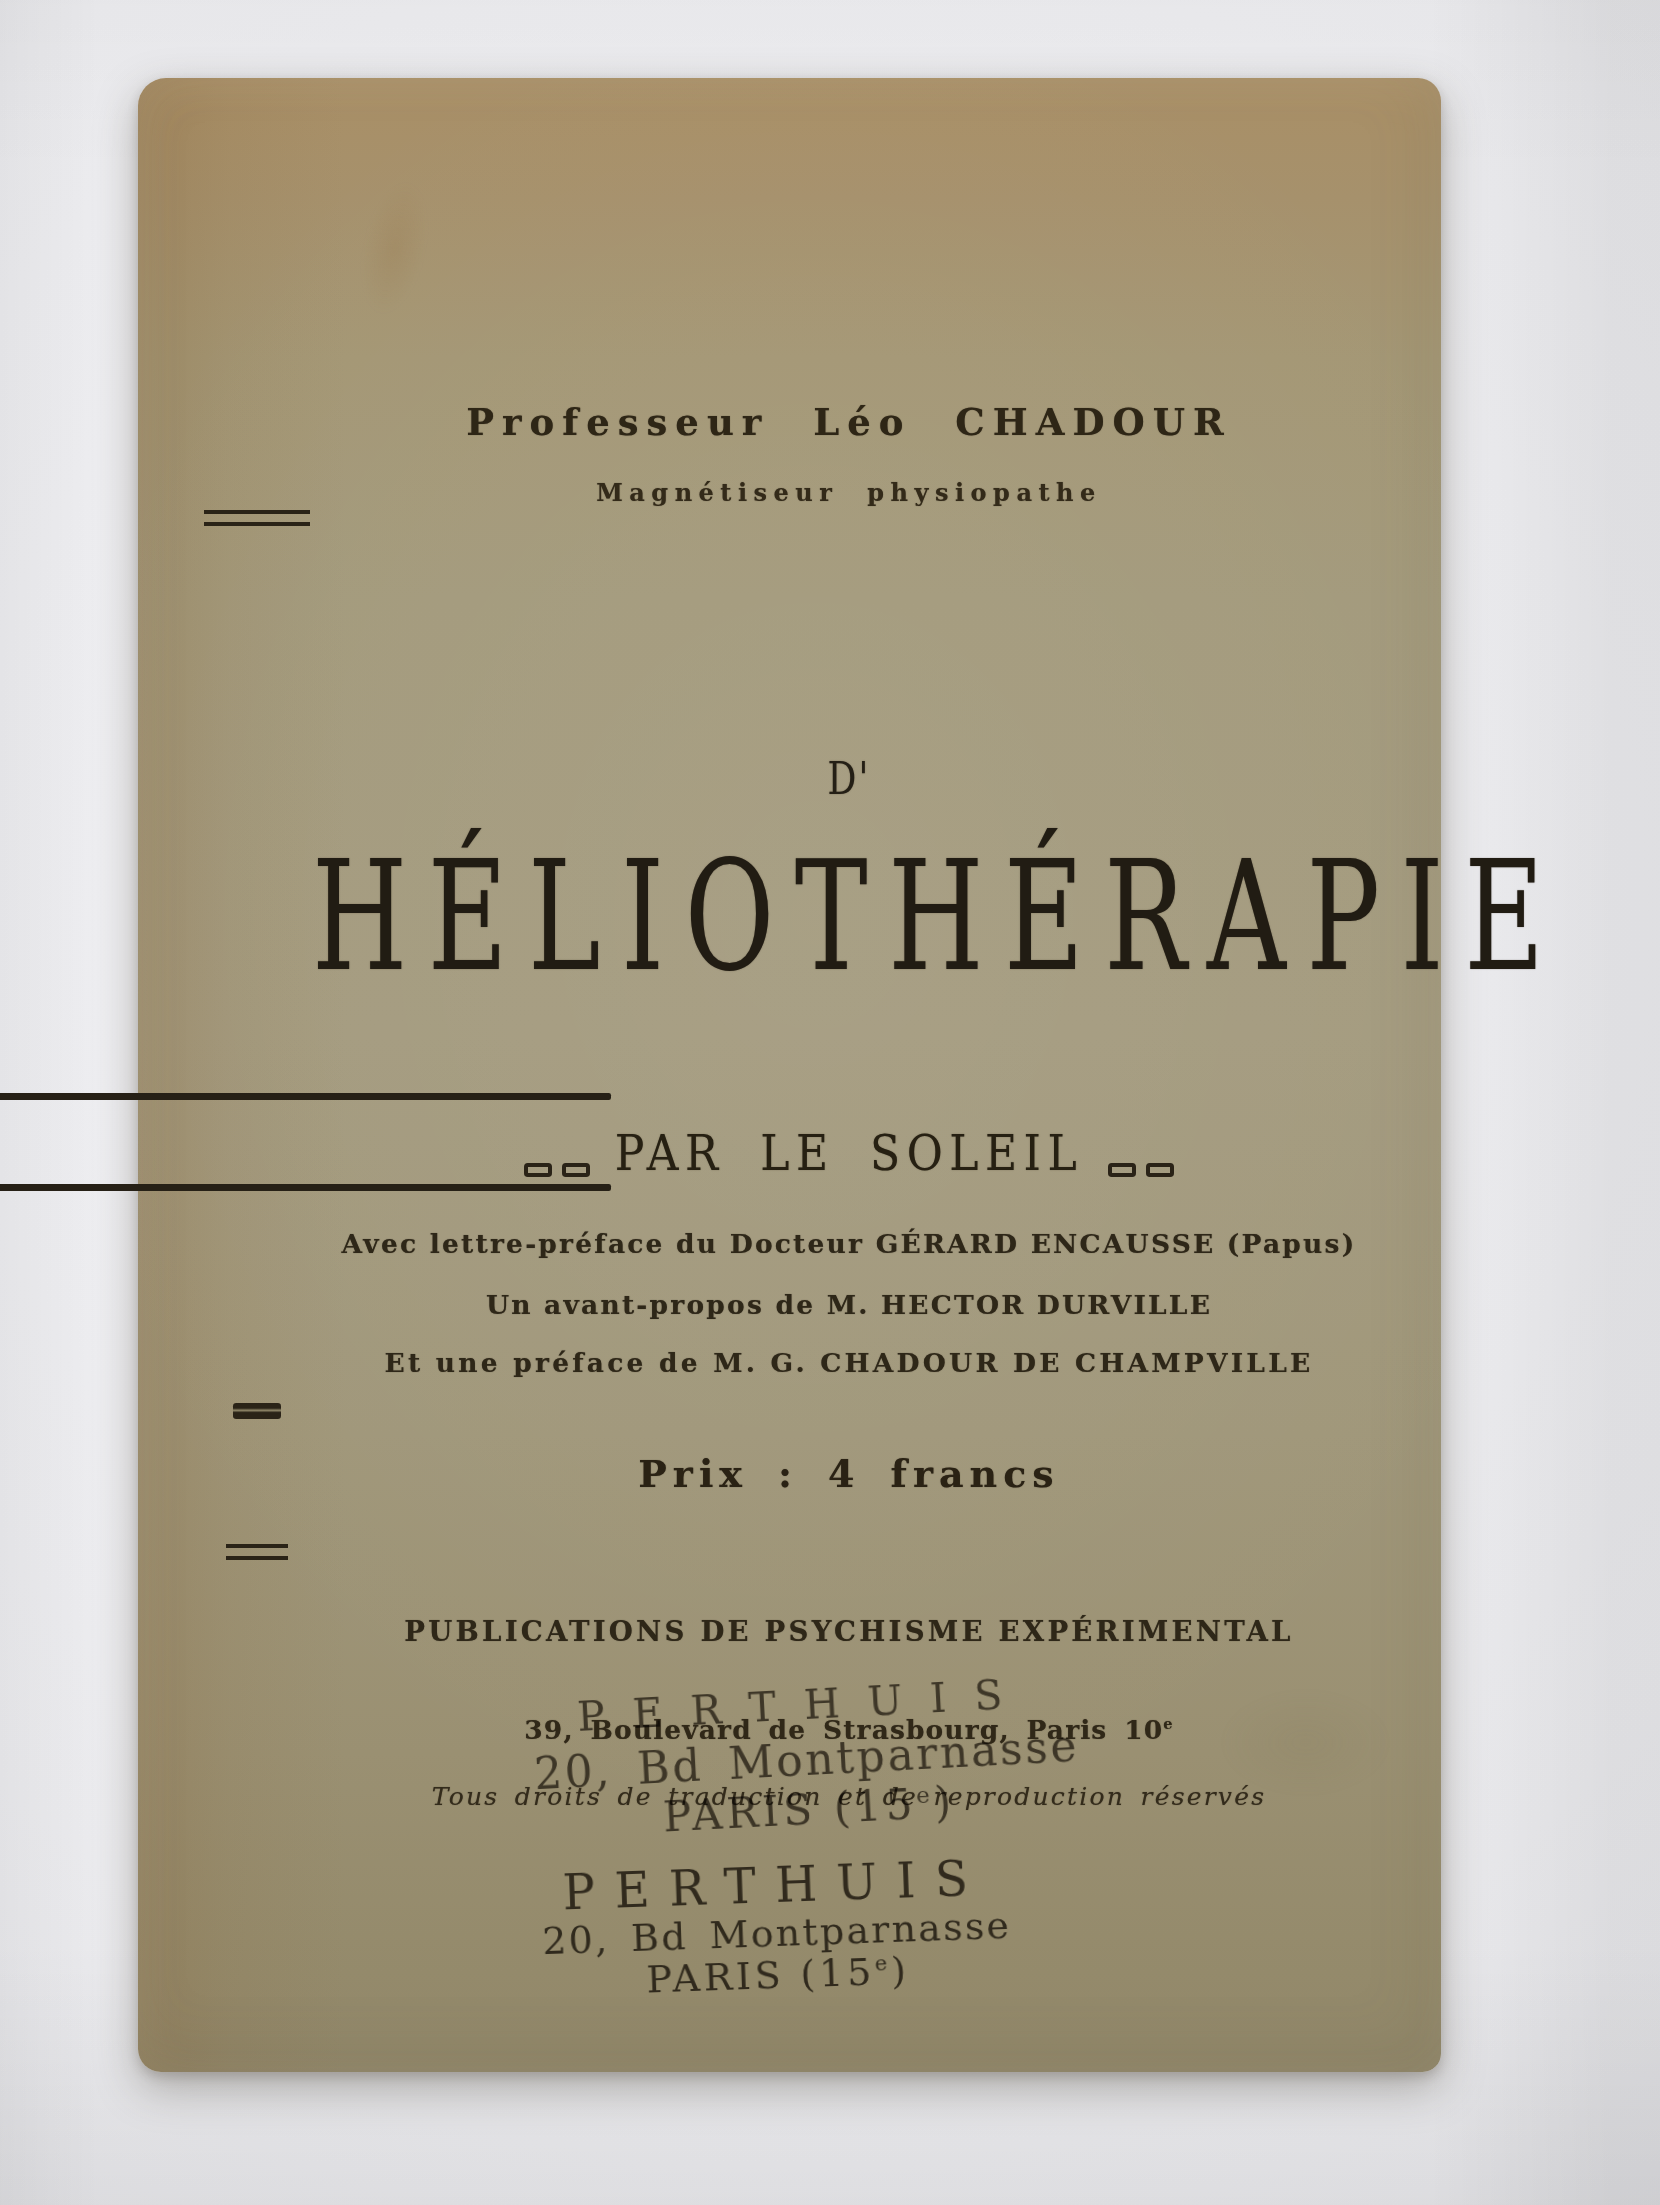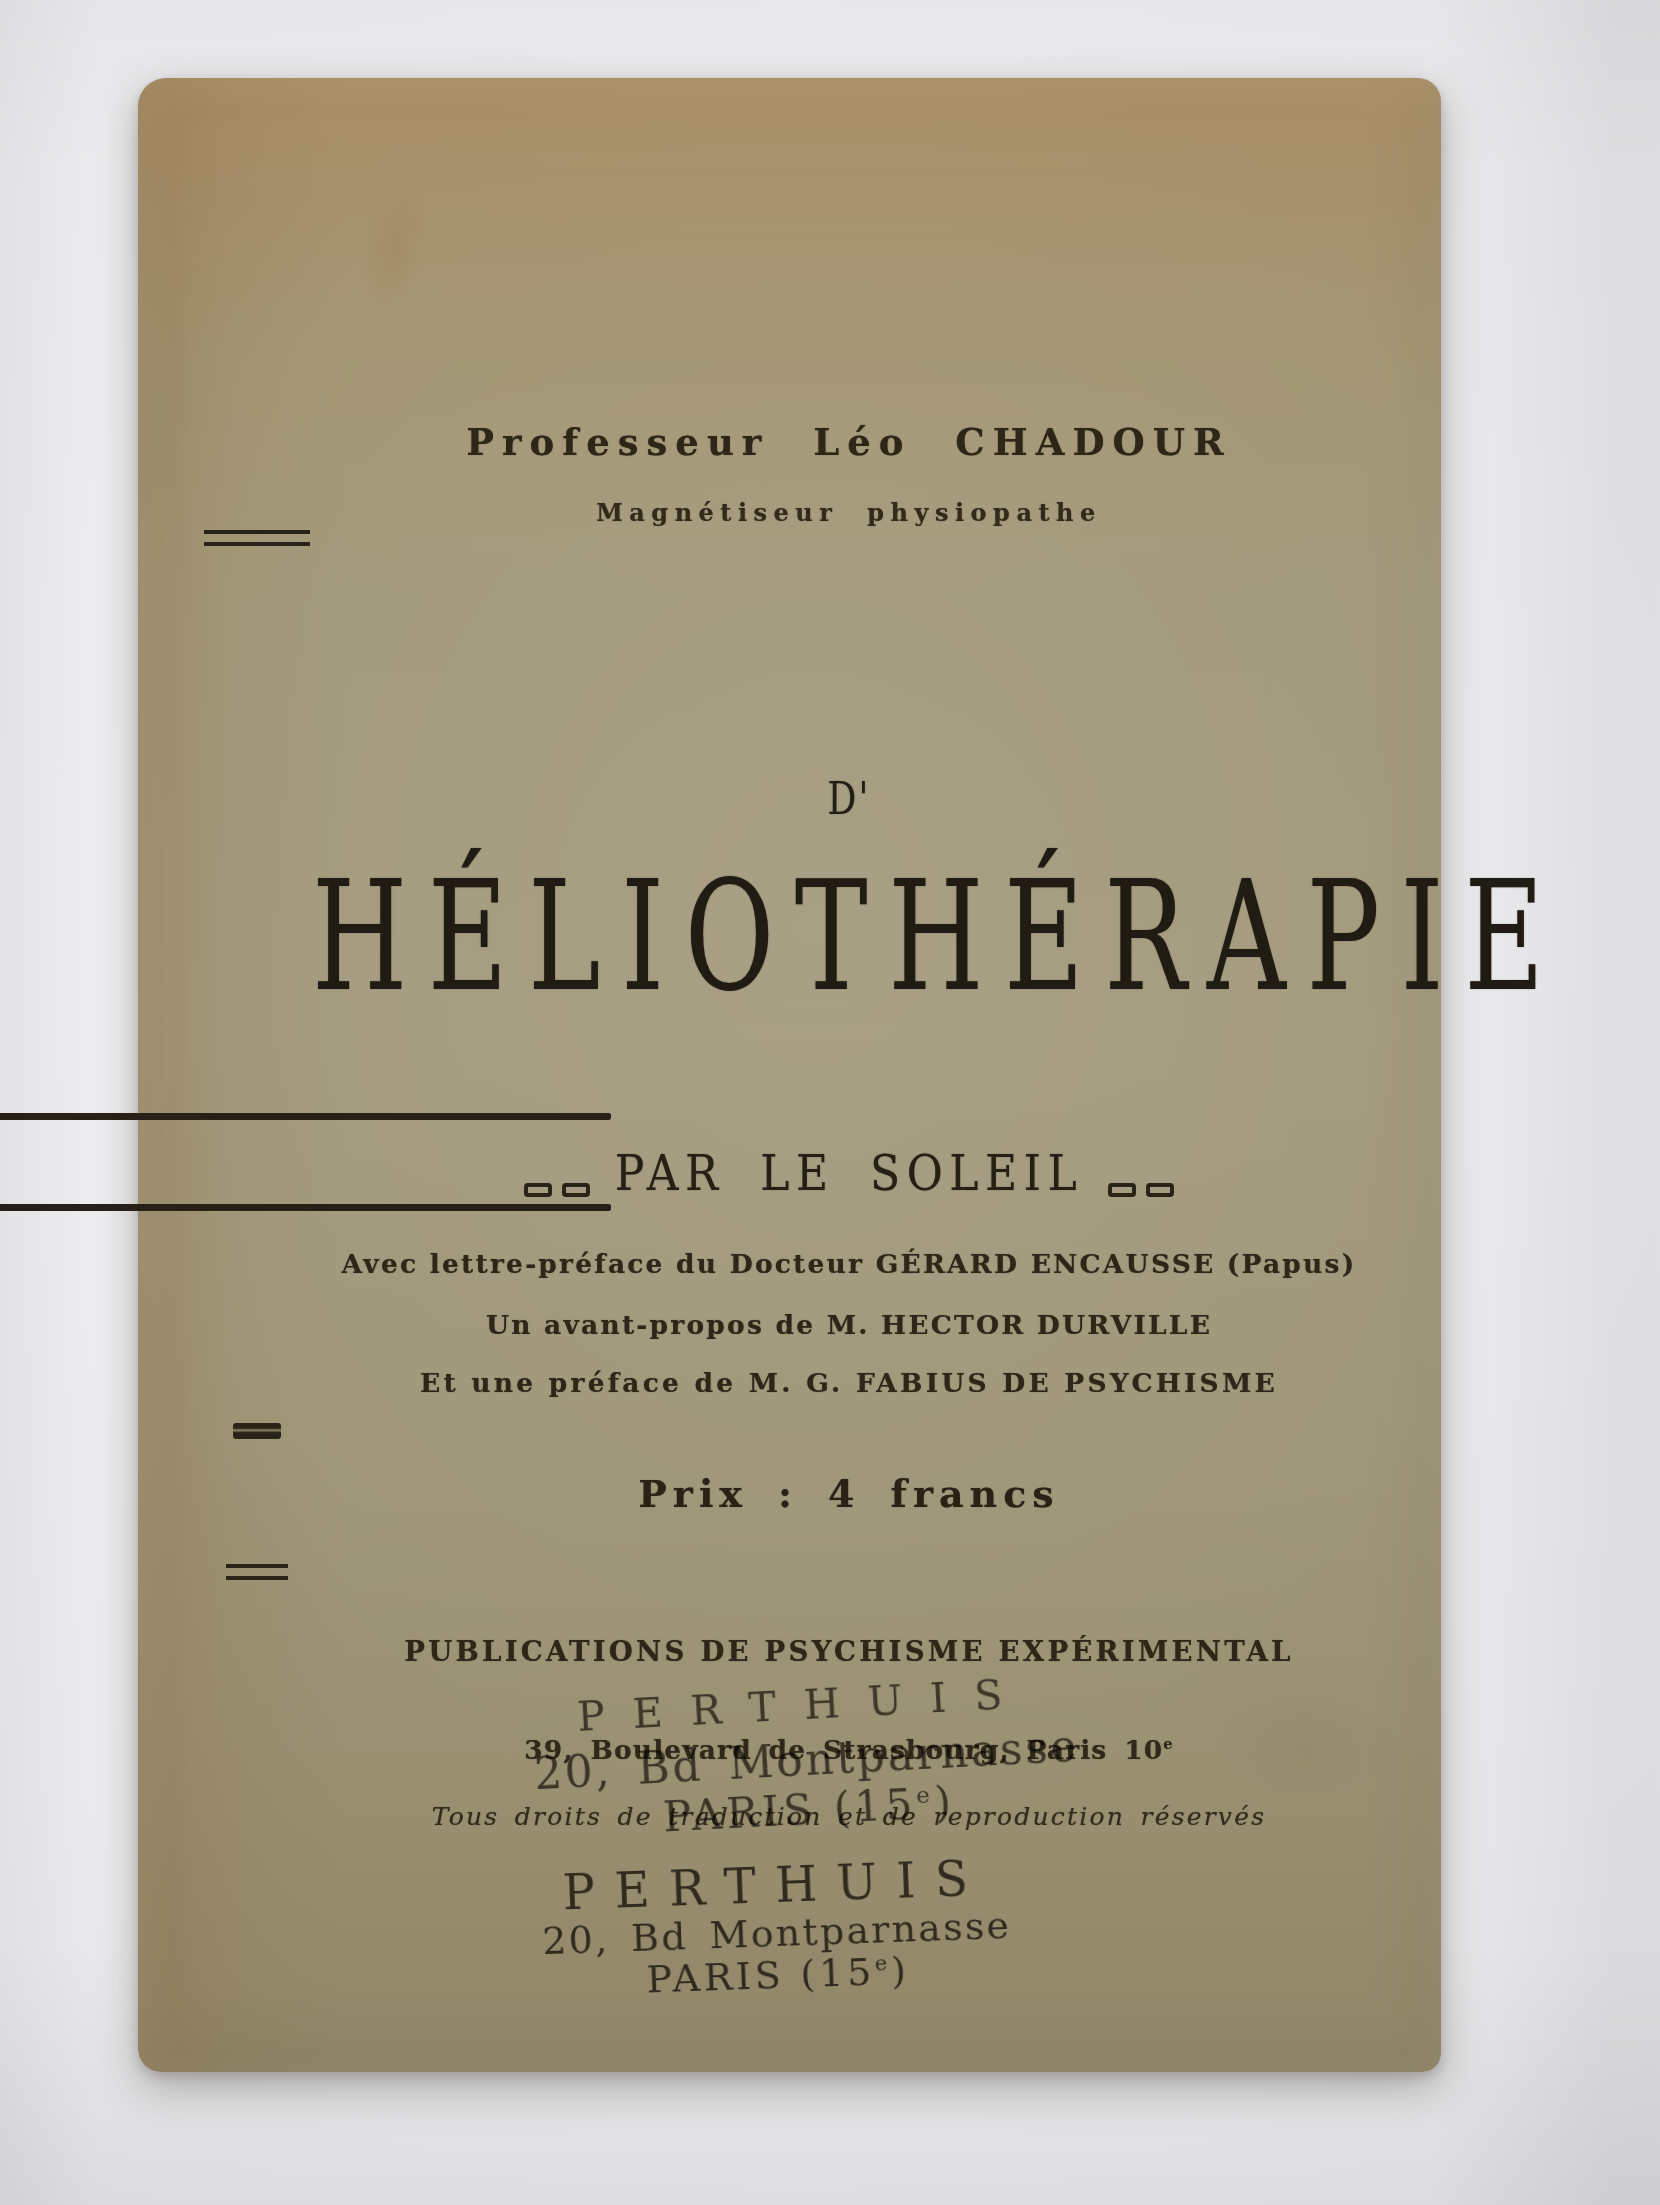--- a/index.html
+++ b/index.html
@@ -25,21 +25,21 @@
                inset -10.8px -16px 65px rgba(95,85,58,0.14), inset 5.4px 7.6px 43px rgba(255,250,235,0.10);
   }
   .stain{position:absolute;border-radius:50%;pointer-events:none;}
   .stain-1{left:216px;top:81px;width:81px;height:178px;transform:rotate(12deg);
     background:radial-gradient(closest-side, rgba(148,112,66,0.20), rgba(148,112,66,0) 75%);filter:blur(2.2px);}
   .stain-2{left:1054px;top:1594px;width:227px;height:141px;
     background:radial-gradient(closest-side, rgba(120,108,76,0.10), rgba(120,108,76,0) 75%);filter:blur(3.2px);}
 
   
   .content{position:absolute;left:119px;top:0;right:0;bottom:0;color:#2b2318;}
-  .content > div{position:absolute;left:0;right:0;text-align:center;margin-top:20px;}
+  .content > div{position:absolute;left:0;right:0;text-align:center;}
   .ink{text-shadow:0 0 1.1px rgba(43,35,24,0.55);}
 
   .author-line{top:322px;font-size:37px;font-weight:bold;letter-spacing:8px;word-spacing:23px;color:#2e2616;}
   .author-sub{top:400px;font-size:24px;font-weight:bold;letter-spacing:6.5px;word-spacing:14px;color:#332a19;}
 
   .dbl{position:absolute;left:50%;transform:translateX(-50%);box-sizing:border-box;
        border-top:4.9px solid #2a2317;border-bottom:4.9px solid #2a2317;}
   .dbl-small{top:432px;width:106px;height:15.7px;}
   .dbl-tiny{top:1466px;width:62px;height:16px;}
 
@@ -127,21 +127,21 @@
         <span class="orn"></span>
         <span class="orn"></span>
         <span class="stretch">PAR LE SOLEIL</span>
         <span class="orn"></span>
         <span class="orn"></span>
       </div>
       <div class="rule-wide rule-b"></div>
 
       <div class="credit credit-1 ink">Un avant-propos de M. HECTOR DURVILLE</div>
       <div class="credit credit-0 ink">Avec lettre-préface du Docteur GÉRARD ENCAUSSE (Papus)</div>
-      <div class="credit credit-2 ink">Et une préface de M. G. FABIUS DE PSYCHISME</div>
+      <div class="credit credit-2 ink">Et une préface de M. G. CHADOUR DE CHAMPVILLE</div>
 
       <div class="mid-orn"></div>
 
       <div class="price ink">Prix : 4 francs</div>
 
       <div class="dbl dbl-tiny"></div>
 
       <div class="pub-line ink">PUBLICATIONS DE PSYCHISME EXPÉRIMENTAL</div>
 
 

